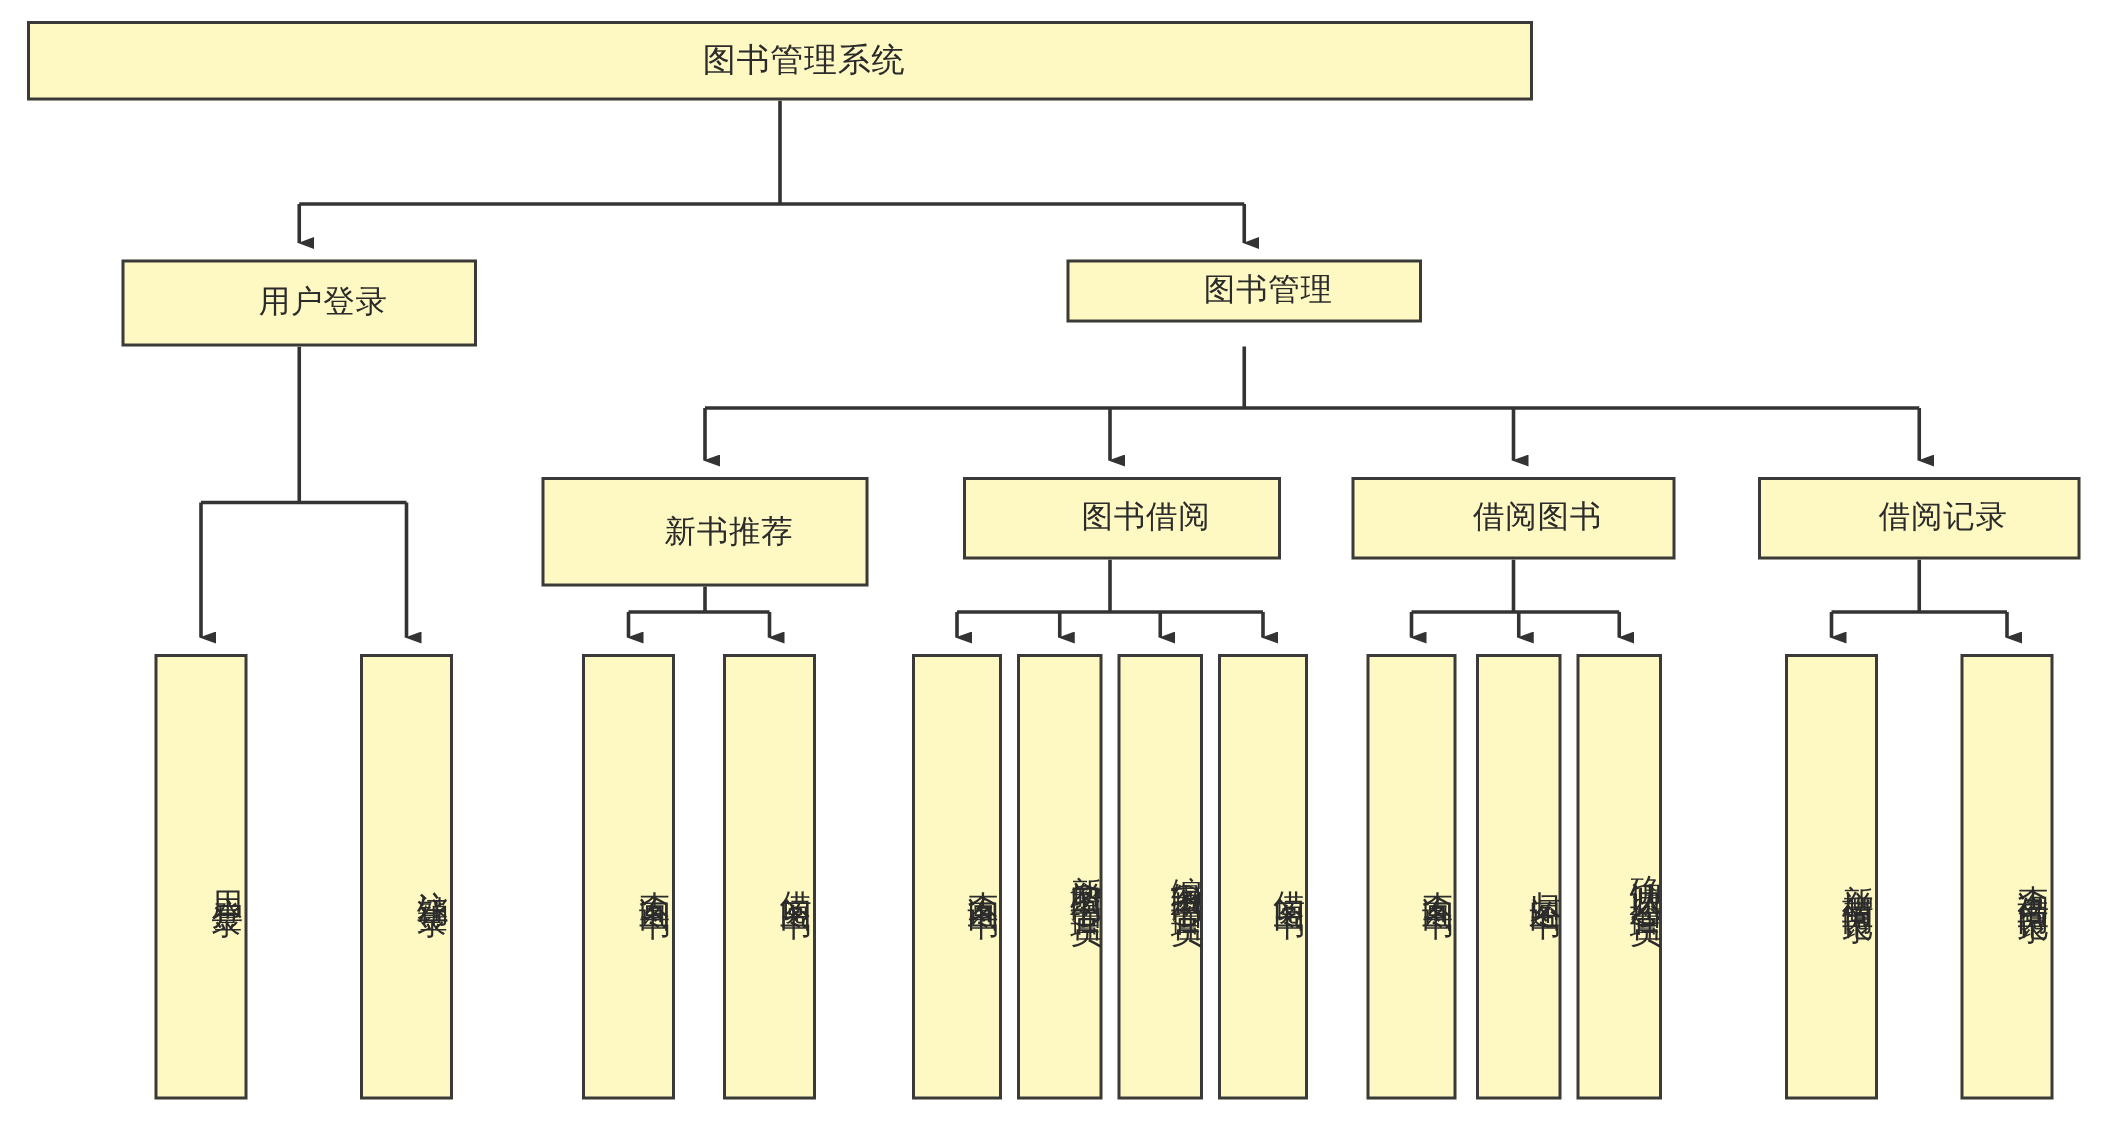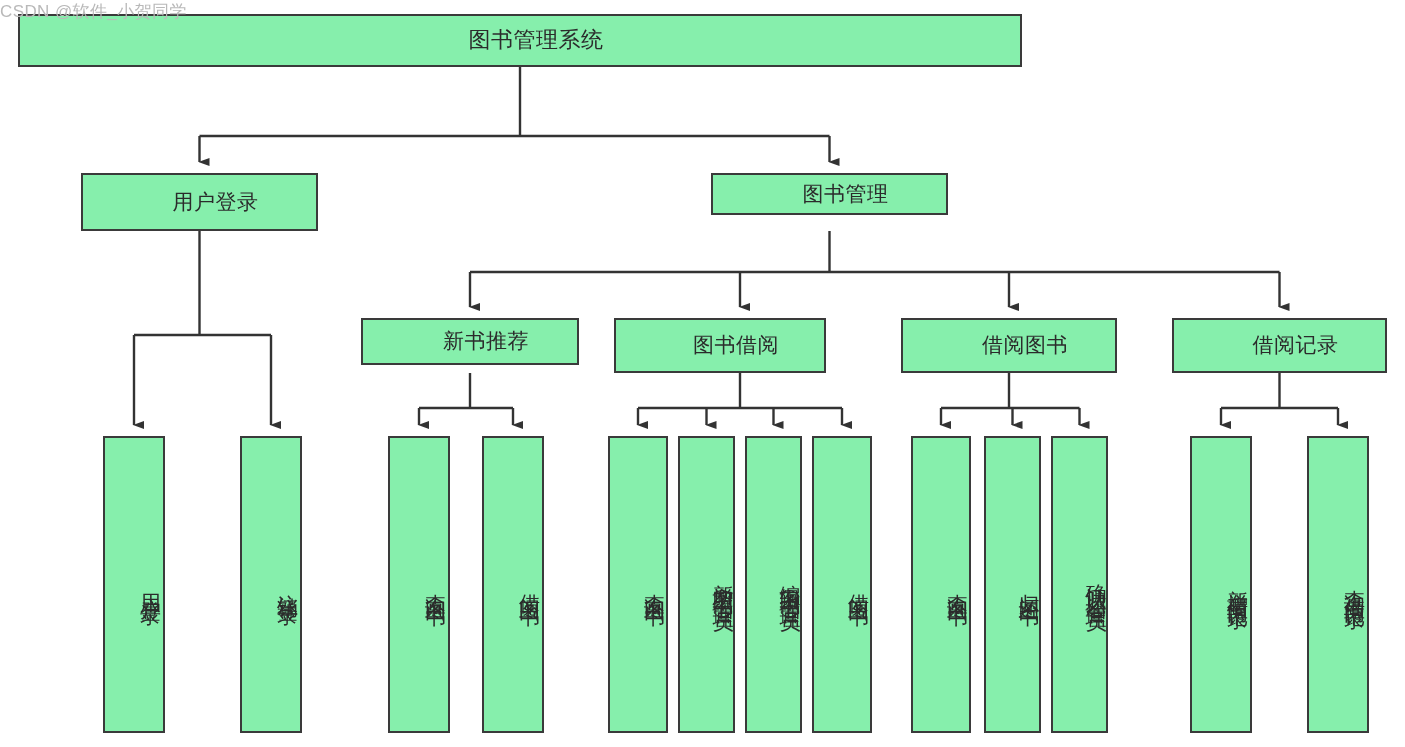--- a/index.html
+++ b/index.html
@@ -20,21 +20,21 @@
   svg.edges {
     position: absolute;
     left: 0;
     top: 0;
     width: 1405px;
     height: 747px;
   }
   .node {
     position: absolute;
     box-sizing: border-box;
-    background: #86efac;
+    background: #fef9c3;
     border: 2px solid #3a3a3a;
     display: flex;
     align-items: center;
     justify-content: center;
     z-index: 2;
     padding-left: 32px;
   }
   .node .label {
     color: #2b2b2b;
     font-size: 21px;
@@ -113,24 +113,24 @@
   <div id="node-layer">
       <div class="node root" style="left: 18px; top: 14px; width: 1004px; height: 53px;">
         <span class="label">图书管理系统</span>
       </div>
       <div class="node l2" style="left: 81px; top: 173px; width: 237px; height: 58px;">
         <span class="label">用户登录</span>
       </div>
       <div class="node l2" style="left: 711px; top: 173px; width: 237px; height: 42px;">
         <span class="label">图书管理</span>
       </div>
-      <div class="node l3" style="left: 361px; top: 318px; width: 218px; height: 47px; font-family: Liberation Serif, serif;">
+      <div class="node l3" style="left: 361px; top: 318px; width: 218px; height: 73px; font-family: Liberation Serif, serif;">
         <span class="label">新书推荐</span>
       </div>
-      <div class="node l3" style="left: 614px; top: 318px; width: 212px; height: 55px;">
+      <div class="node l3" style="left: 642px; top: 318px; width: 212px; height: 55px;">
         <span class="label">图书借阅</span>
       </div>
       <div class="node l3" style="left: 901px; top: 318px; width: 216px; height: 55px;">
         <span class="label">借阅图书</span>
       </div>
       <div class="node l3" style="left: 1172px; top: 318px; width: 215px; height: 55px;">
         <span class="label">借阅记录</span>
       </div>
       <div class="node vertical leaf" style="left: 103px; top: 436px; width: 62px; height: 297px;">
         <span class="label">用户登录</span>
@@ -166,15 +166,14 @@
         <span class="label">确认归还（管理员）</span>
       </div>
       <div class="node vertical leaf" style="left: 1190px; top: 436px; width: 62px; height: 297px;">
         <span class="label">新增借阅记录</span>
       </div>
       <div class="node vertical leaf" style="left: 1307px; top: 436px; width: 62px; height: 297px;">
         <span class="label">查询借阅记录</span>
       </div>
     </div>
 
-  <div class="watermark">CSDN @软件_小贺同学</div>
 
 </div>
 
 </body></html>

